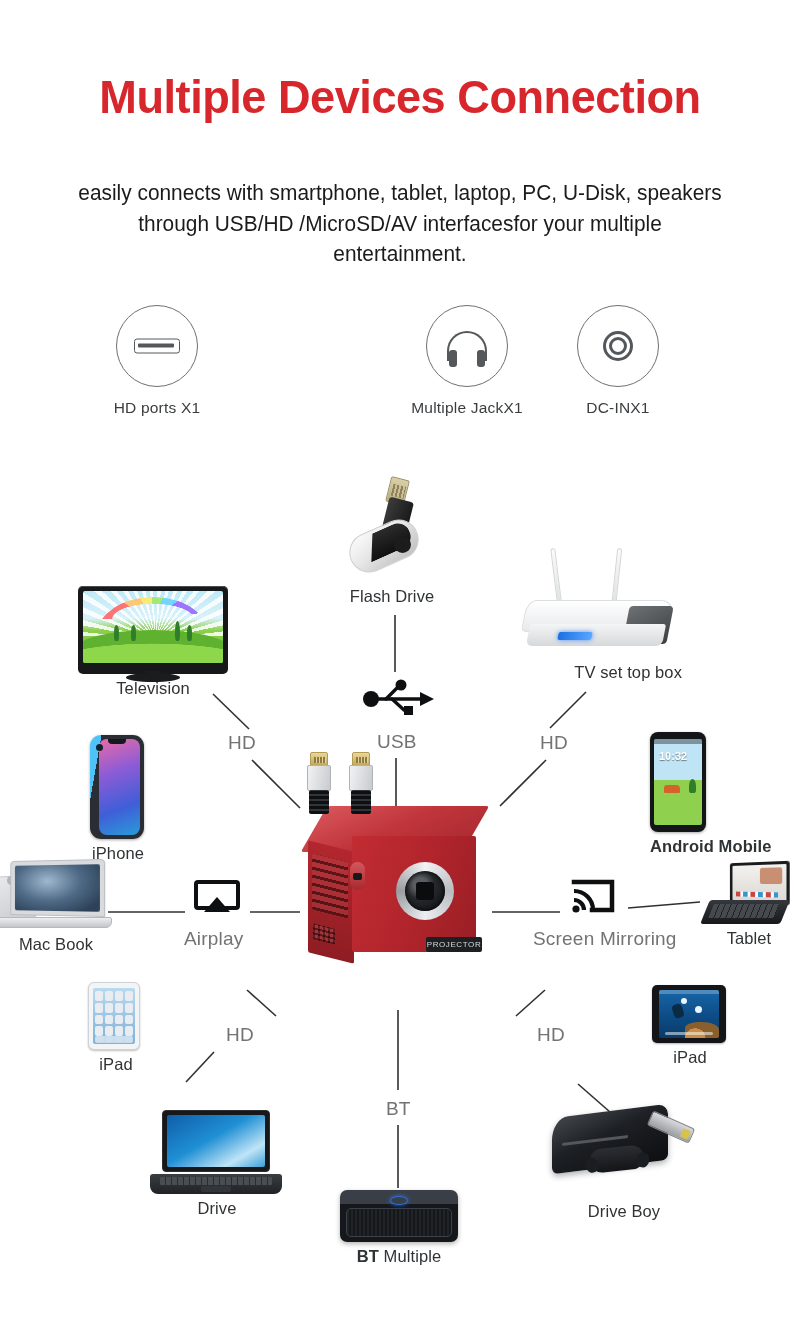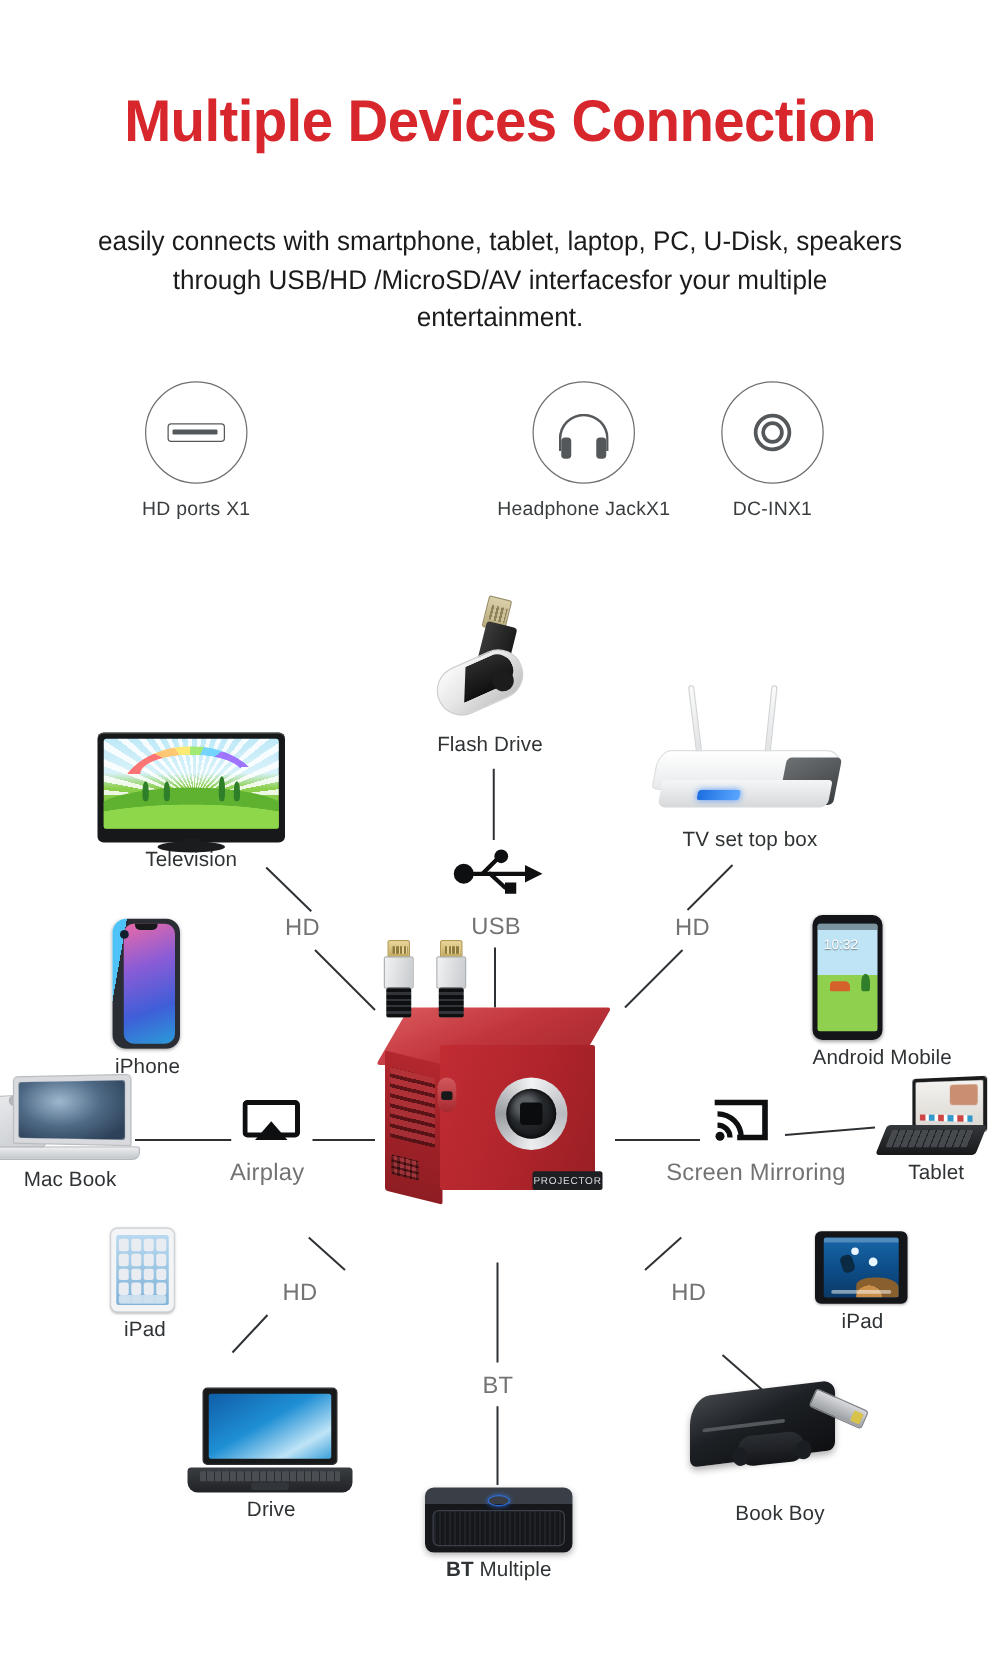--- a/index.html
+++ b/index.html
@@ -357,21 +357,21 @@
 
 
   <div class="port" style="left:392px; top:0;">
     <div class="ring">
       <div class="g-hp">
           <div class="band"></div>
           <div class="ear l"></div>
           <div class="ear r"></div>
         </div>
     </div>
-    <div class="plabel">Headphone JackX1</div>
+    <div class="plabel">Multiple JackX1</div>
   </div>
 
   <div class="port" style="left:543px; top:0;">
     <div class="ring">
         <div class="g-dc"></div>
       </div>
     <div class="plabel">DC-INX1</div>
   </div>
 </div>
 
@@ -493,33 +493,33 @@
     <div class="flash">
       <div class="plug"></div>
         <div class="cap"></div>
       <div class="sw"></div>
         <div class="swi"></div>
         <div class="dot"></div>
     </div>
     <div class="nlabel">Flash Drive</div>
   </div>
 
-  <div class="node" style="left:518px; top:548px; width:164px;">
+  <div class="node" style="left:518px; top:548px; width:164px;text-align:right;">
     <div class="router">
       <div class="ant l"></div>
         <div class="ant r"></div>
       <div class="top"></div>
         <div class="dark"></div>
         <div class="front"></div>
         <div class="led"></div>
     </div>
     <div class="nlabel">TV set top box</div>
   </div>
 
-  <div class="node" style="left:650px; top:732px; width:58px;">
+  <div class="node" style="left:650px; top:732px; width:58px;font-weight:bold;">
     <div class="android">
       <div class="s">
         <div class="bar"></div>
         <div class="clk">10:32</div>
         <div class="car"></div>
           <div class="tree"></div>
       </div>
     </div>
     <div class="nlabel">Android Mobile</div>
   </div>
@@ -560,21 +560,21 @@
     </div>
   </div>
 
   <div class="node" style="left:548px; top:1105px; width:152px;">
     <div class="gamec">
       <div class="body"></div>
         <div class="slot"></div>
       <div class="wand"></div>
         <div class="pad"></div>
     </div>
-    <div class="nlabel">Book Boy</div>
+    <div class="nlabel">Drive Boy</div>
   </div>
 
   <div id="projector">
     <div class="prj">
       <div class="top"></div>
       <div class="side"></div>
         <div class="vents"></div>
         <div class="vents2"></div>
       <div class="face"></div>
       <div class="pwr"></div>

